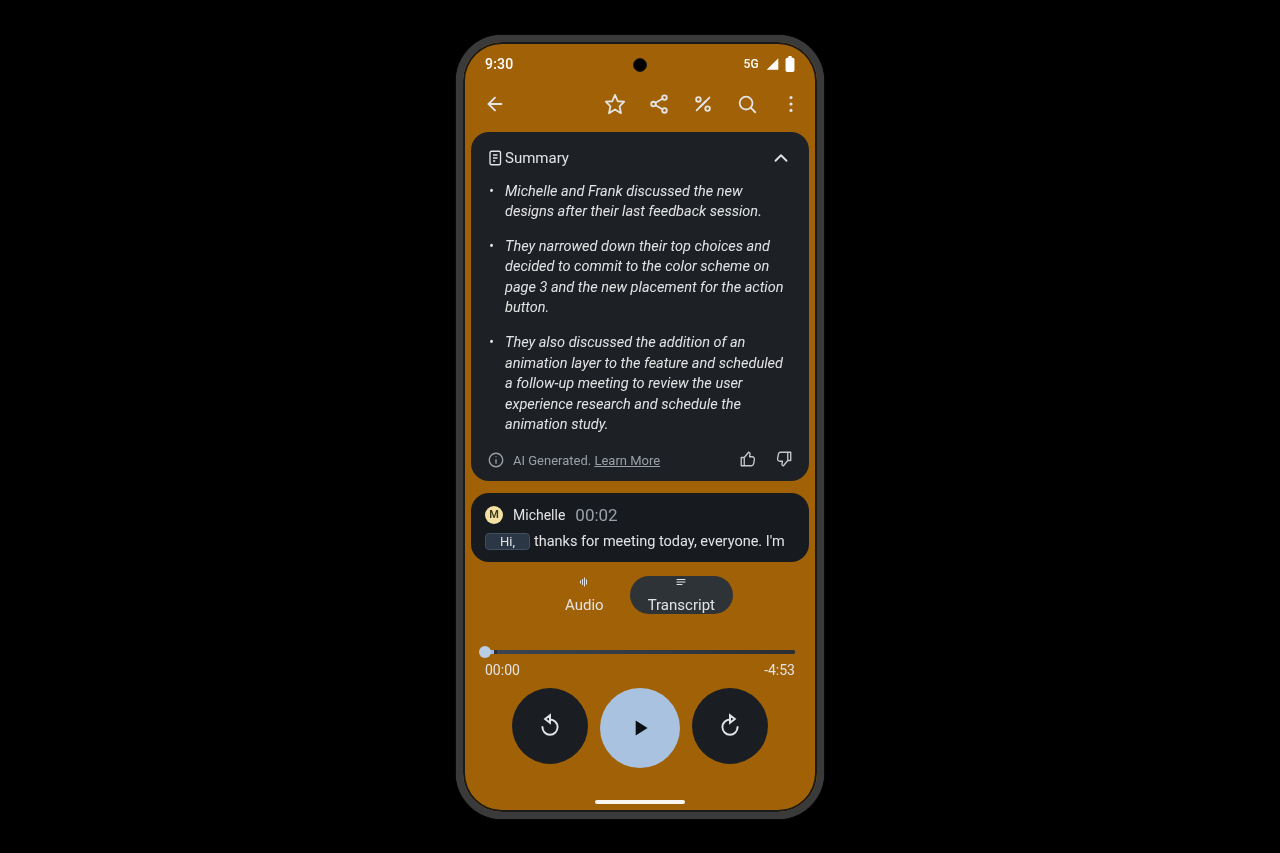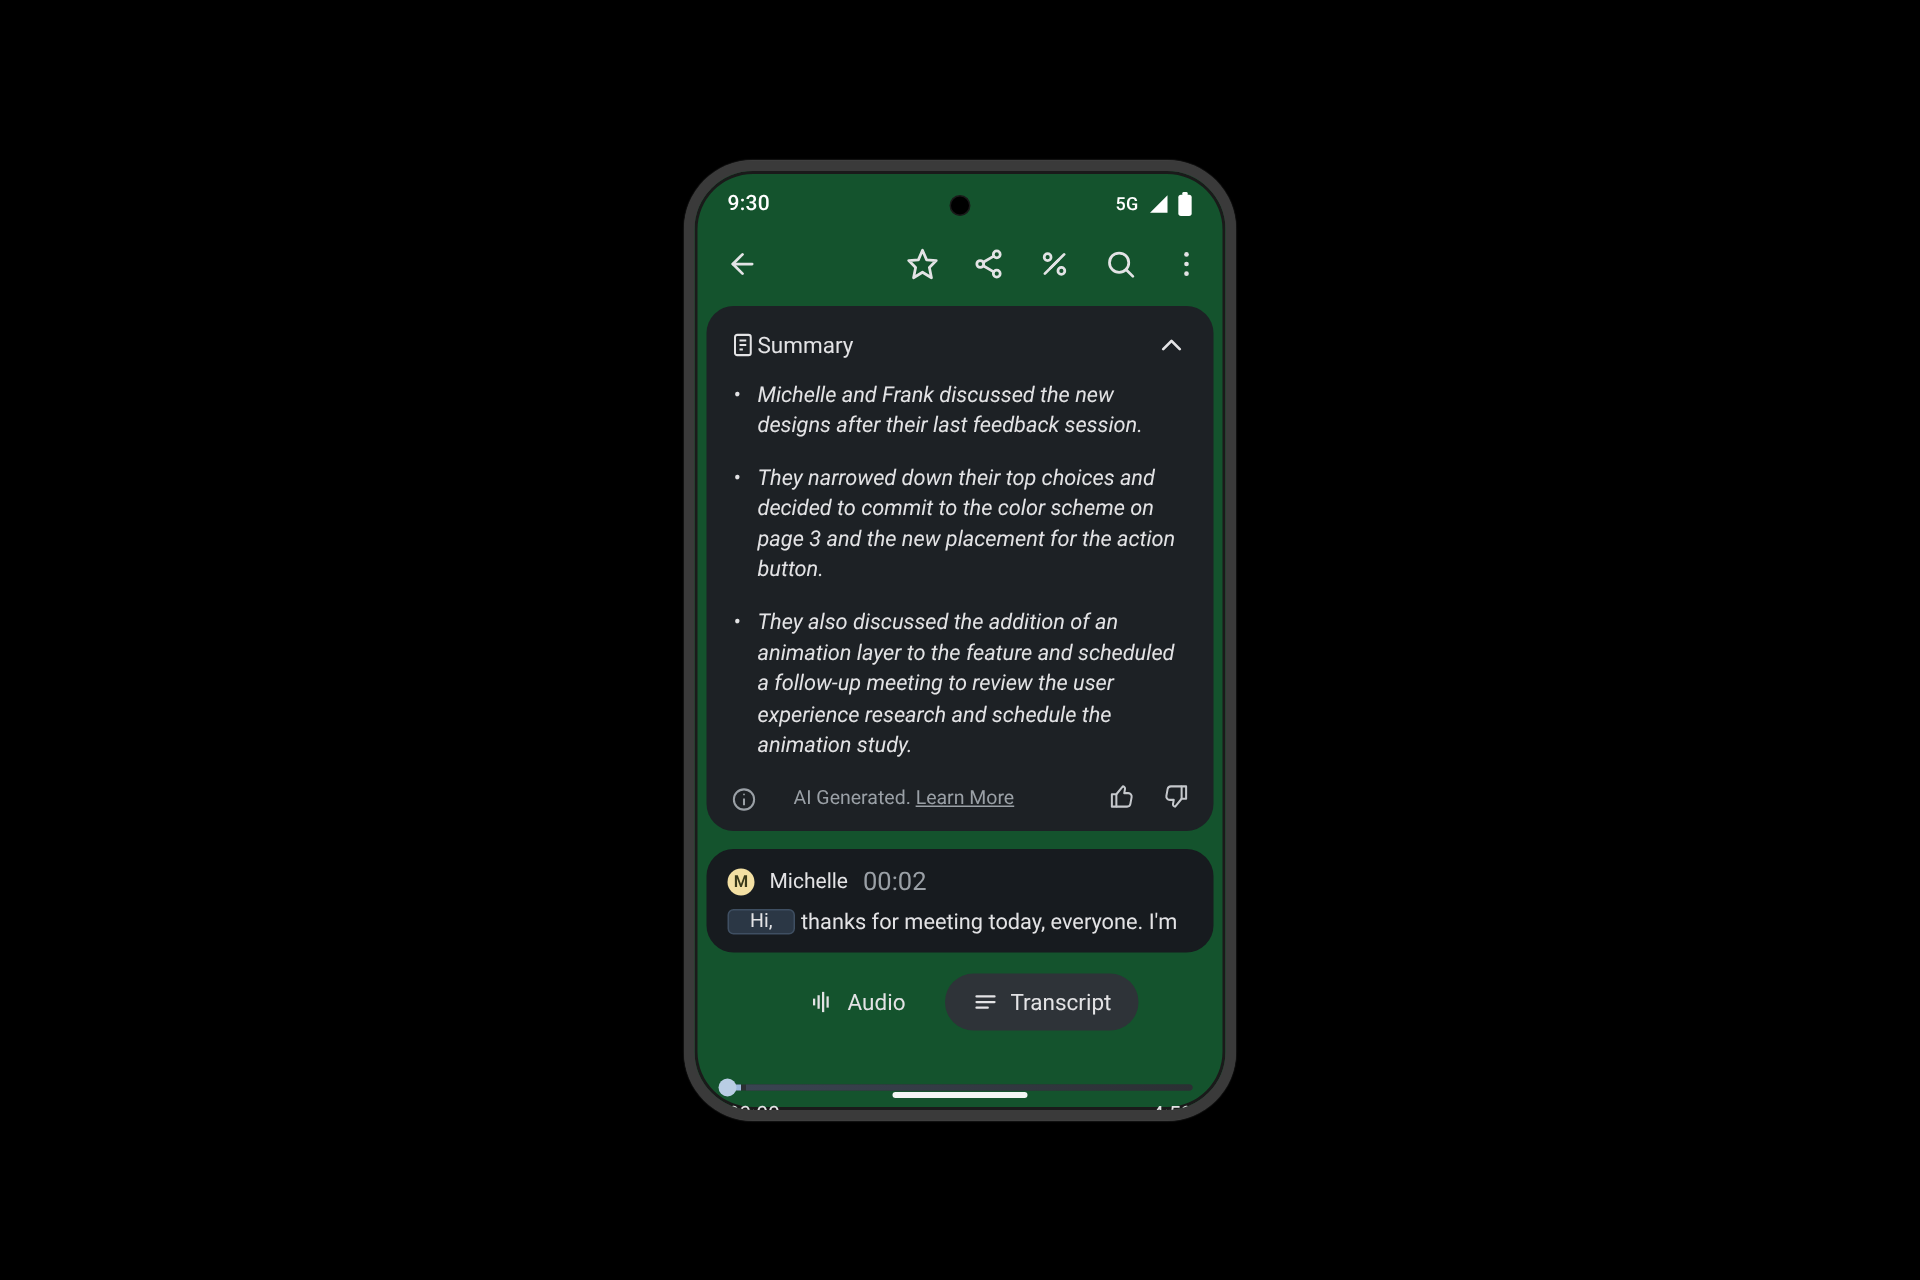--- a/index.html
+++ b/index.html
@@ -8,22 +8,22 @@
     height: 853px;
     background: #000;
     display: flex;
     align-items: center;
     justify-content: center;
     font-family: Roboto, 'Segoe UI', Arial, sans-serif;
     -webkit-font-smoothing: antialiased;
   }
   .phone {
     width: 368px;
-    height: 640px;
-    background: #14532d;
+    height: 784px;
+    background: #a16207;
     border-radius: 46px;
     border: 7px solid #3a3a3a;
     box-shadow: inset 0 0 0 2px #1a1a1a, 0 0 1px #555;
     position: relative;
     overflow: hidden;
   }
   .phone::before {
     
     content: "";
     position: absolute;
@@ -103,21 +103,21 @@
     line-height: 1.42;
     color: #e3e3e5;
     margin-bottom: 14px;
   }
   .card li::before {
     content: "•";
     position: absolute; left: 2px; top: 0;
     color: #e3e3e5;
   }
   .ai-row {
-    display:flex; align-items:center; gap:24px;
+    display:flex; align-items:center; gap:8px;
     font-size: 13px; color:#9aa0a6;
     margin-top: 2px;
   }
   .ai-row a { color:#9aa0a6; text-decoration: underline; }
   .ai-row .spacer { flex:1; }
   .ai-row svg { width:18px; height:18px; }
   .feedback { display:flex; gap: 18px; align-items:center; }
 
   
   .snippet {
@@ -136,21 +136,21 @@
   
   .segmented {
     display:flex; gap:8px;
     justify-content:center;
     margin-top: 14px;
   }
   .seg {
     display:flex; align-items:center; gap:8px;
     height: 38px; padding: 0 18px;
     border-radius: 20px;
-    color:#e3e3e5; font-size:15px;
+    color:#e3e3e5; font-size:15px;flex-direction:column;
   }
   .seg svg { width:18px; height:18px; }
   .seg.active { background:#2e3338; }
 
   
   .scrubber-wrap { padding: 0 14px; margin-top: 36px; }
   .scrubber {
     position: relative; height: 4px; background:#2b2f33; border-radius:2px;
   }
   .scrubber::before {

